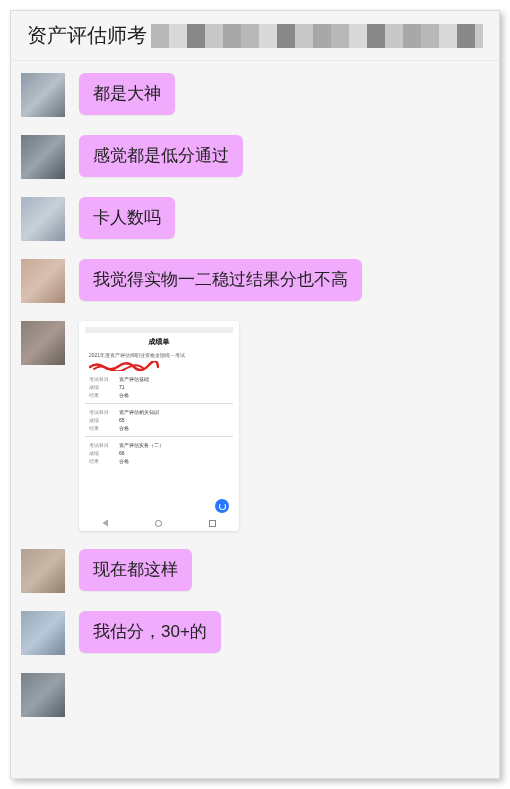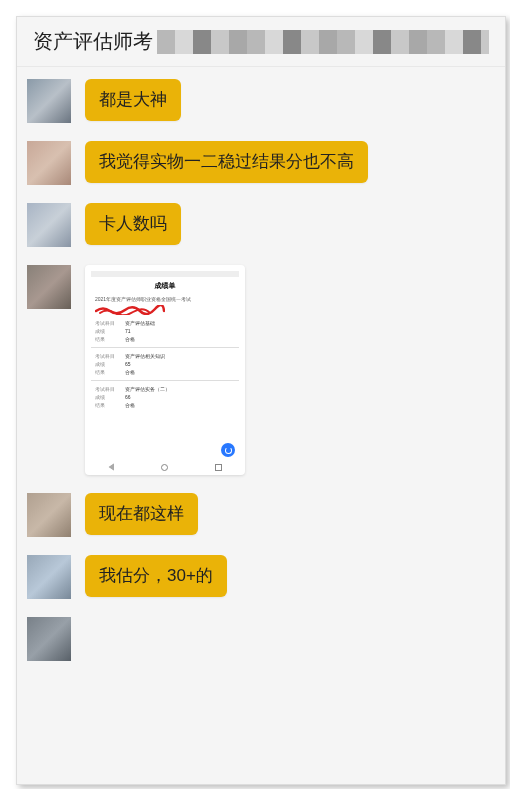--- a/index.html
+++ b/index.html
@@ -6,21 +6,21 @@
     body {
       font-family: -apple-system, "PingFang SC", "Microsoft YaHei", sans-serif;
       background: #fff;
       width: 510px;
       height: 789px;
       overflow: hidden;
     }
     .chat-container {
       width: 490px;
       height: 769px;
-      margin: 16px;
+      margin: 10px;
       border: 1px solid #ddd;
       box-shadow: 3px 3px 6px rgba(0,0,0,0.25);
       background: #f5f5f5;
       display: flex;
       flex-direction: column;
     }
     .header {
       height: 50px;
       background: #f5f5f5;
       display: flex;
@@ -58,21 +58,21 @@
       margin-bottom: 18px;
     }
     .avatar {
       width: 44px;
       height: 44px;
       margin-right: 14px;
       flex-shrink: 0;
       background: #ccc;
     }
     .bubble {
-      background: #eab308;
+      background: #f0abfc;
       border-radius: 6px;
       padding: 10px 14px;
       font-size: 17px;
       color: #222;
       max-width: 340px;
       box-shadow: 0 1px 2px rgba(0,0,0,0.06);
       line-height: 1.3;
     }
     .image-bubble {
       background: #fff;
@@ -181,29 +181,33 @@
     <div class="header-pixelated"></div>
   </div>
 
   <div class="chat-body">
 
     <div class="message-row">
       <div class="avatar av-1"></div>
       <div class="bubble">都是大神</div>
     </div>
 
+    <div class="message-row">
+      <div class="avatar av-2"></div>
+      <div class="bubble">感觉都是低分通过</div>
+    </div>
+
+    <div class="message-row">
+      <div class="avatar av-3"></div>
+      <div class="bubble">卡人数吗</div>
+    </div>
 
     <div class="message-row">
       <div class="avatar av-4"></div>
       <div class="bubble">我觉得实物一二稳过结果分也不高</div>
-    </div>
-
-    <div class="message-row">
-      <div class="avatar av-3"></div>
-      <div class="bubble">卡人数吗</div>
     </div>
 
 
     <div class="message-row">
       <div class="avatar av-6"></div>
       <div class="image-bubble">
         <div class="phone-status"></div>
         <div class="phone-title">成绩单</div>
         <div class="phone-line">2021年度资产评估师职业资格全国统一考试</div>
         <svg class="red-scribble" viewBox="0 0 70 10">

